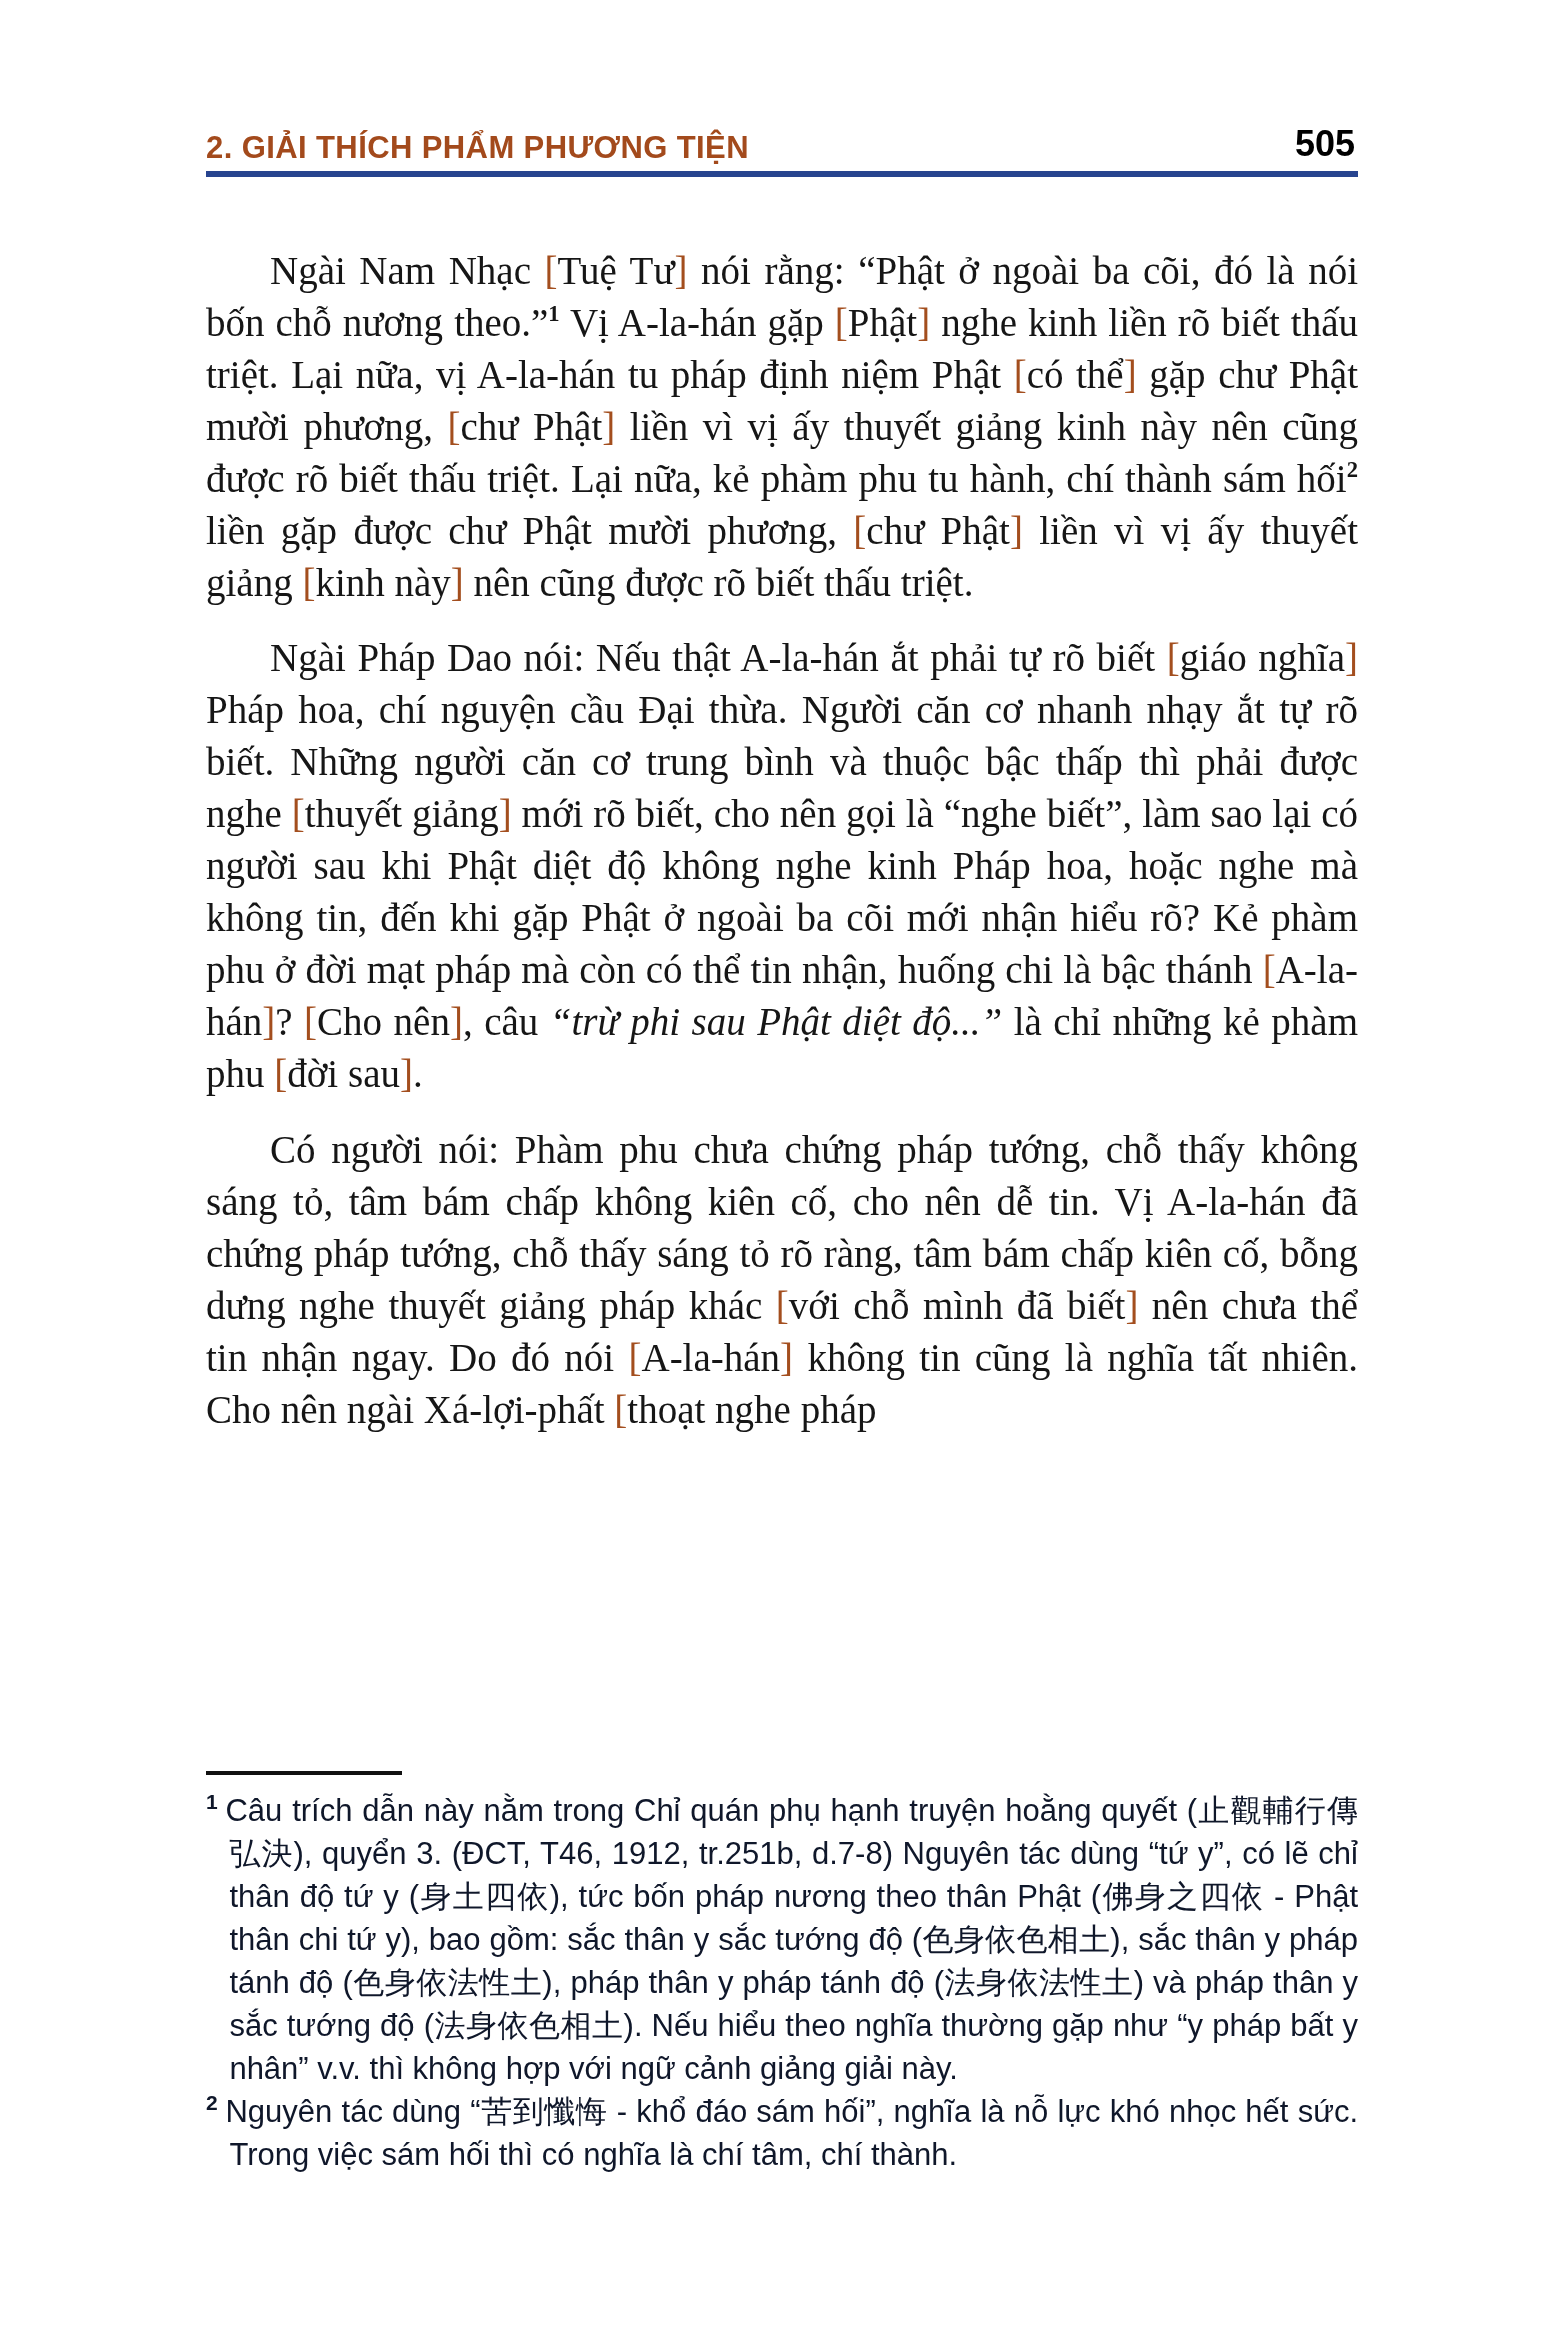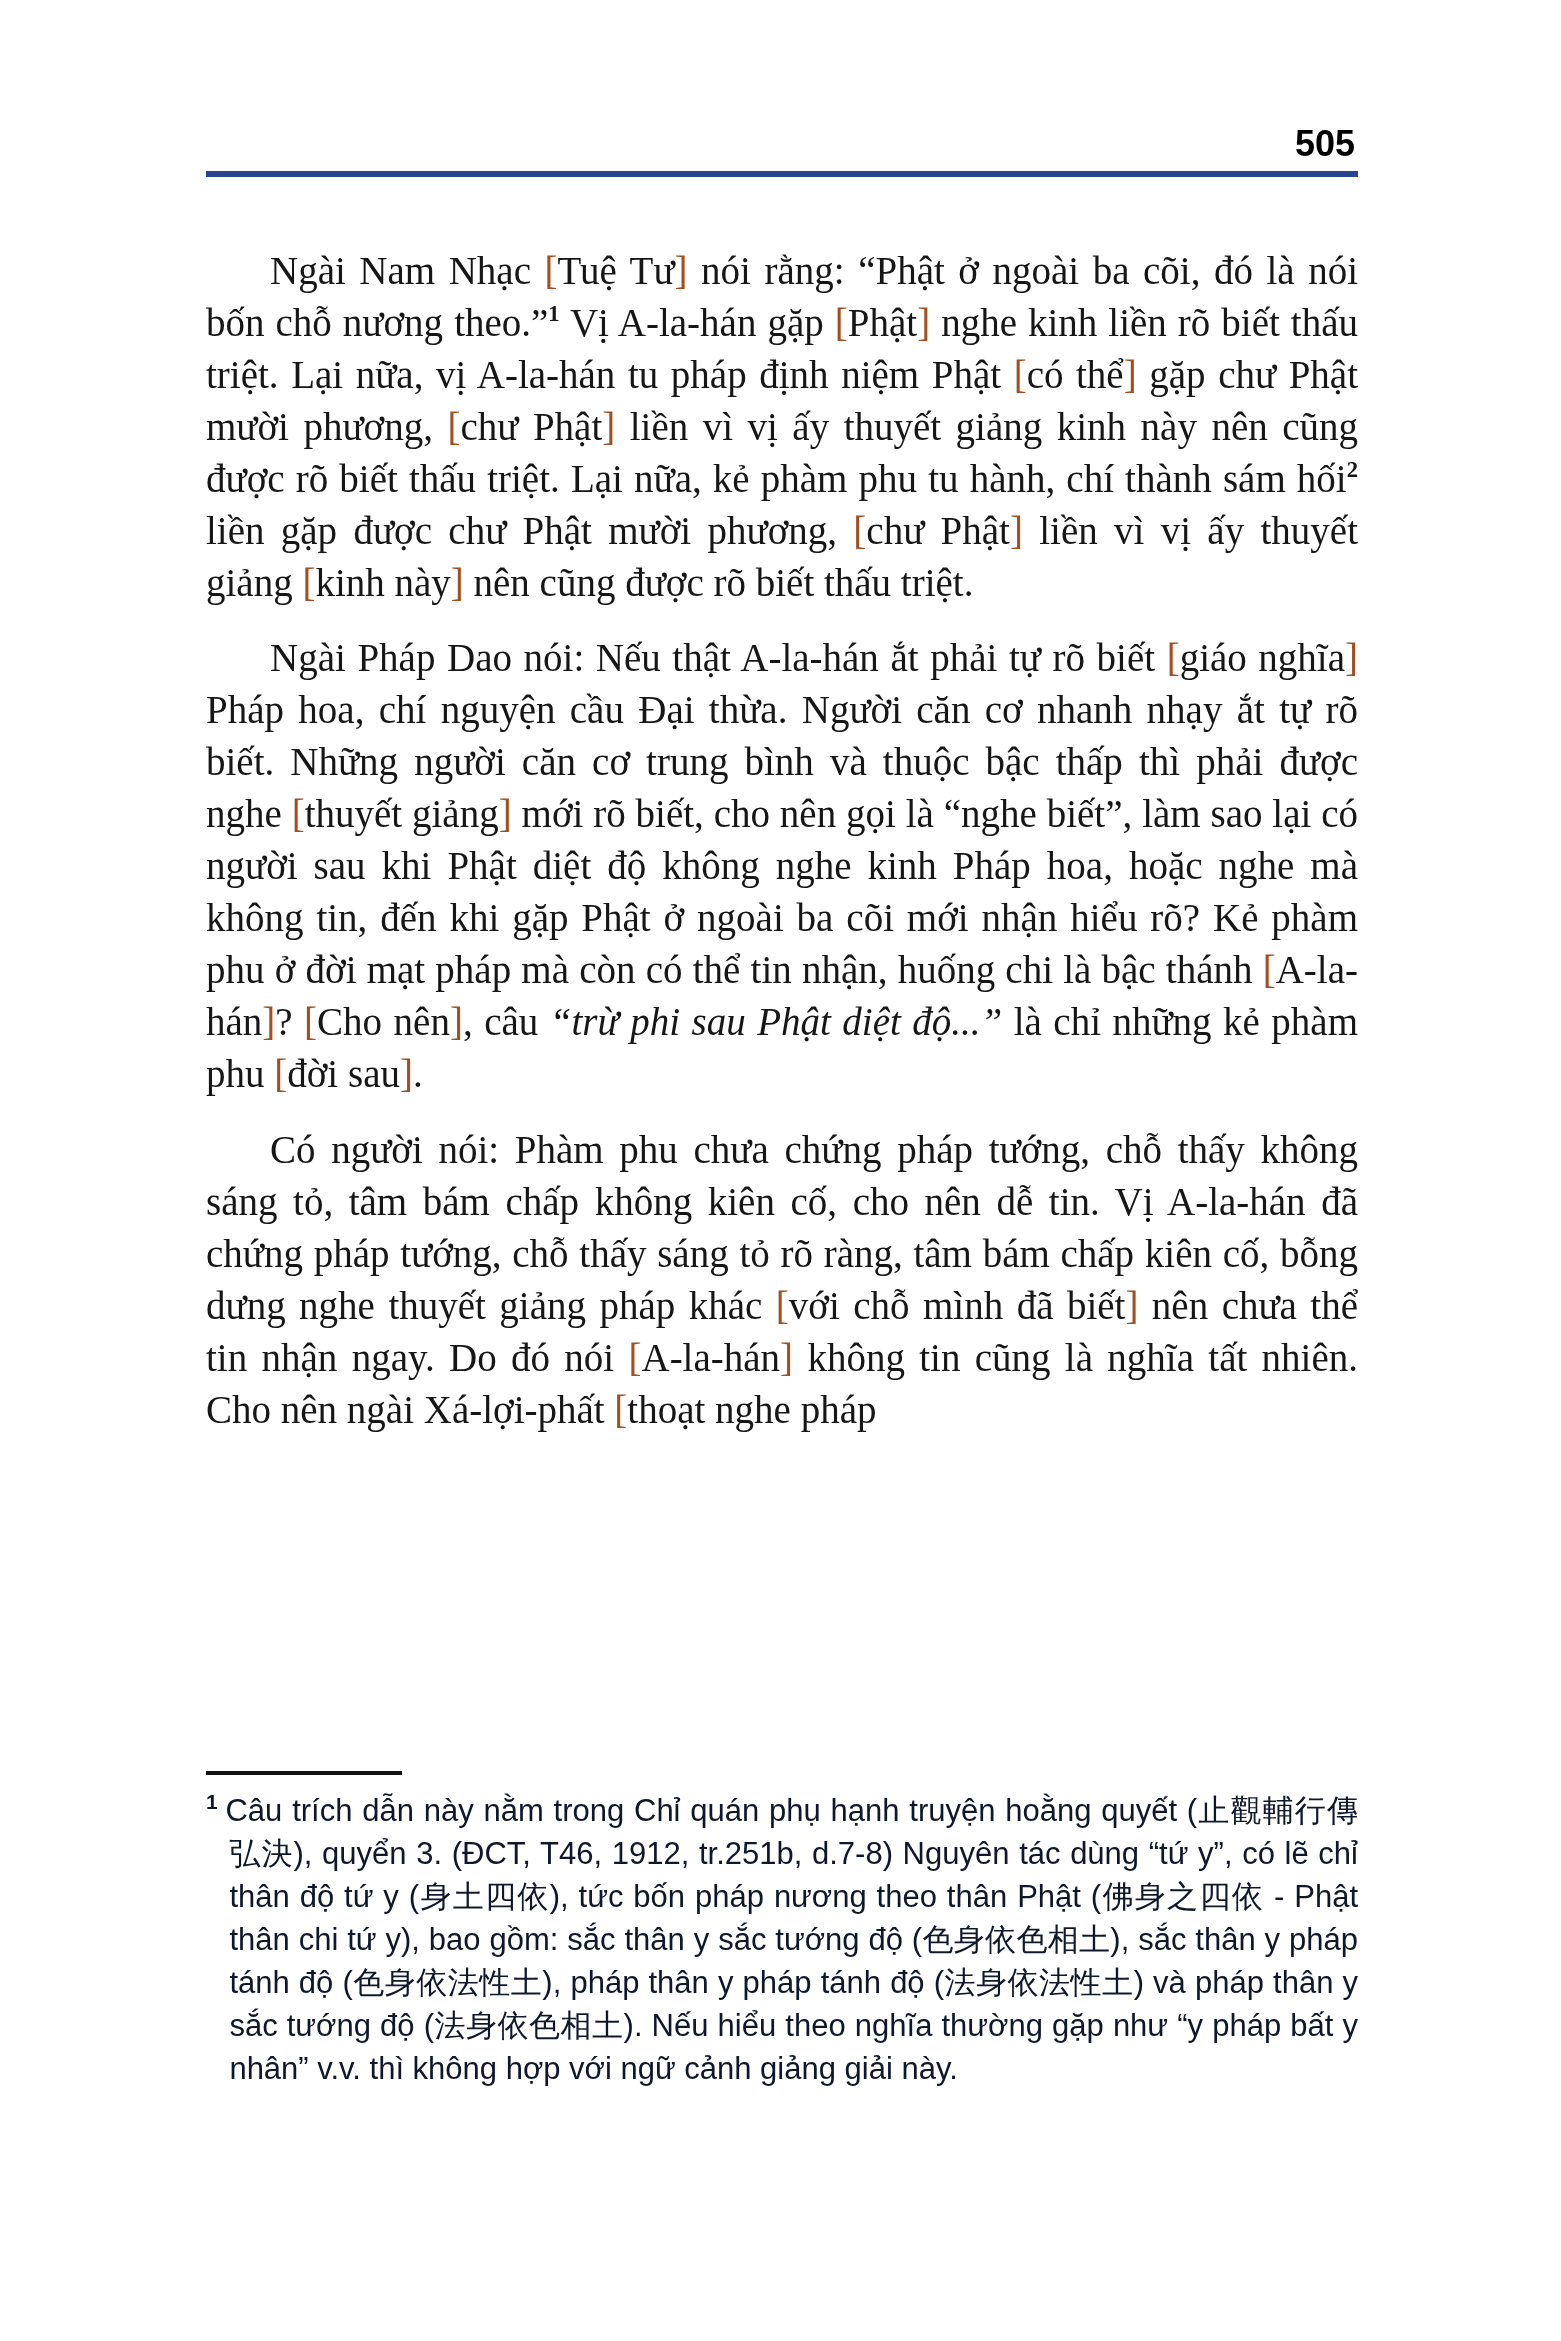--- a/index.html
+++ b/index.html
@@ -99,33 +99,37 @@
     vertical-align: 12px;
     line-height: 0;
     padding-right: 7.8px;
   }
 </style>
 </head>
 <body>
 
 <div class="page">
 
+  <div class="chapter-title">2. GIẢI THÍCH PHẨM PHƯƠNG TIỆN</div>
 
   <div class="page-number">505</div>
 
   <div class="header-rule"></div>
 
   <div class="body-text">
     <p><span class="r-n">Ngài Nam Nhạc </span><span class="r-b">[</span><span class="r-n">Tuệ Tư</span><span class="r-b">]</span><span class="r-n"> nói rằng: “Phật ở ngoài ba cõi, đó là nói bốn chỗ nương theo.”</span><span class="r-s">1</span><span class="r-n"> Vị A-la-hán gặp </span><span class="r-b">[</span><span class="r-n">Phật</span><span class="r-b">]</span><span class="r-n"> nghe kinh liền rõ biết thấu triệt. Lại nữa, vị A-la-hán tu pháp định niệm Phật </span><span class="r-b">[</span><span class="r-n">có thể</span><span class="r-b">]</span><span class="r-n"> gặp chư Phật mười phương, </span><span class="r-b">[</span><span class="r-n">chư Phật</span><span class="r-b">]</span><span class="r-n"> liền vì vị ấy thuyết giảng kinh này nên cũng được rõ biết thấu triệt. Lại nữa, kẻ phàm phu tu hành, chí thành sám hối</span><span class="r-s">2</span><span class="r-n"> liền gặp được chư Phật mười phương, </span><span class="r-b">[</span><span class="r-n">chư Phật</span><span class="r-b">]</span><span class="r-n"> liền vì vị ấy thuyết giảng </span><span class="r-b">[</span><span class="r-n">kinh này</span><span class="r-b">]</span><span class="r-n"> nên cũng được rõ biết thấu triệt.</span></p>
     <p><span class="r-n">Ngài Pháp Dao nói: Nếu thật A-la-hán ắt phải tự rõ biết </span><span class="r-b">[</span><span class="r-n">giáo nghĩa</span><span class="r-b">]</span><span class="r-n"> Pháp hoa, chí nguyện cầu Đại thừa. Người căn cơ nhanh nhạy ắt tự rõ biết. Những người căn cơ trung bình và thuộc bậc thấp thì phải được nghe </span><span class="r-b">[</span><span class="r-n">thuyết giảng</span><span class="r-b">]</span><span class="r-n"> mới rõ biết, cho nên gọi là “nghe biết”, làm sao lại có người sau khi Phật diệt độ không nghe kinh Pháp hoa, hoặc nghe mà không tin, đến khi gặp Phật ở ngoài ba cõi mới nhận hiểu rõ? Kẻ phàm phu ở đời mạt pháp mà còn có thể tin nhận, huống chi là bậc thánh </span><span class="r-b">[</span><span class="r-n">A-la-hán</span><span class="r-b">]</span><span class="r-n">? </span><span class="r-b">[</span><span class="r-n">Cho nên</span><span class="r-b">]</span><span class="r-n">, câu </span><span class="r-i">“trừ phi sau Phật diệt độ...”</span><span class="r-n"> là chỉ những kẻ phàm phu </span><span class="r-b">[</span><span class="r-n">đời sau</span><span class="r-b">]</span><span class="r-n">.</span></p>
     <p><span class="r-n">Có người nói: Phàm phu chưa chứng pháp tướng, chỗ thấy không sáng tỏ, tâm bám chấp không kiên cố, cho nên dễ tin. Vị A-la-hán đã chứng pháp tướng, chỗ thấy sáng tỏ rõ ràng, tâm bám chấp kiên cố, bỗng dưng nghe thuyết giảng pháp khác </span><span class="r-b">[</span><span class="r-n">với chỗ mình đã biết</span><span class="r-b">]</span><span class="r-n"> nên chưa thể tin nhận ngay. Do đó nói </span><span class="r-b">[</span><span class="r-n">A-la-hán</span><span class="r-b">]</span><span class="r-n"> không tin cũng là nghĩa tất nhiên. Cho nên ngài Xá-lợi-phất </span><span class="r-b">[</span><span class="r-n">thoạt nghe pháp</span></p>
   </div>
 
   <div class="footnote-sep"></div>
 
   <div class="footnotes">
     <p class="footnote">
       <span class="fn-marker">1</span><span><span class="r-n">Câu trích dẫn này nằm trong Chỉ quán phụ hạnh truyện hoằng quyết (止觀輔行傳弘決), quyển 3. (ĐCT, T46, 1912, tr.251b, d.7-8) Nguyên tác dùng “tứ y”, có lẽ chỉ thân độ tứ y (身土四依), tức bốn pháp nương theo thân Phật (佛身之四依 - Phật thân chi tứ y), bao gồm: sắc thân y sắc tướng độ (色身依色相土), sắc thân y pháp tánh độ (色身依法性土), pháp thân y pháp tánh độ (法身依法性土) và pháp thân y sắc tướng độ (法身依色相土). Nếu hiểu theo nghĩa thường gặp như “y pháp bất y nhân” v.v. thì không hợp với ngữ cảnh giảng giải này.</span></span>
     </p>
+    <p class="footnote">
+      <span class="fn-marker">2</span><span><span class="r-n">Nguyên tác dùng “苦到懺悔 - khổ đáo sám hối”, nghĩa là nỗ lực khó nhọc hết sức. Trong việc sám hối thì có nghĩa là chí tâm, chí thành.</span></span>
+    </p>
   </div>
 
 </div>
 
 
 </body></html>

